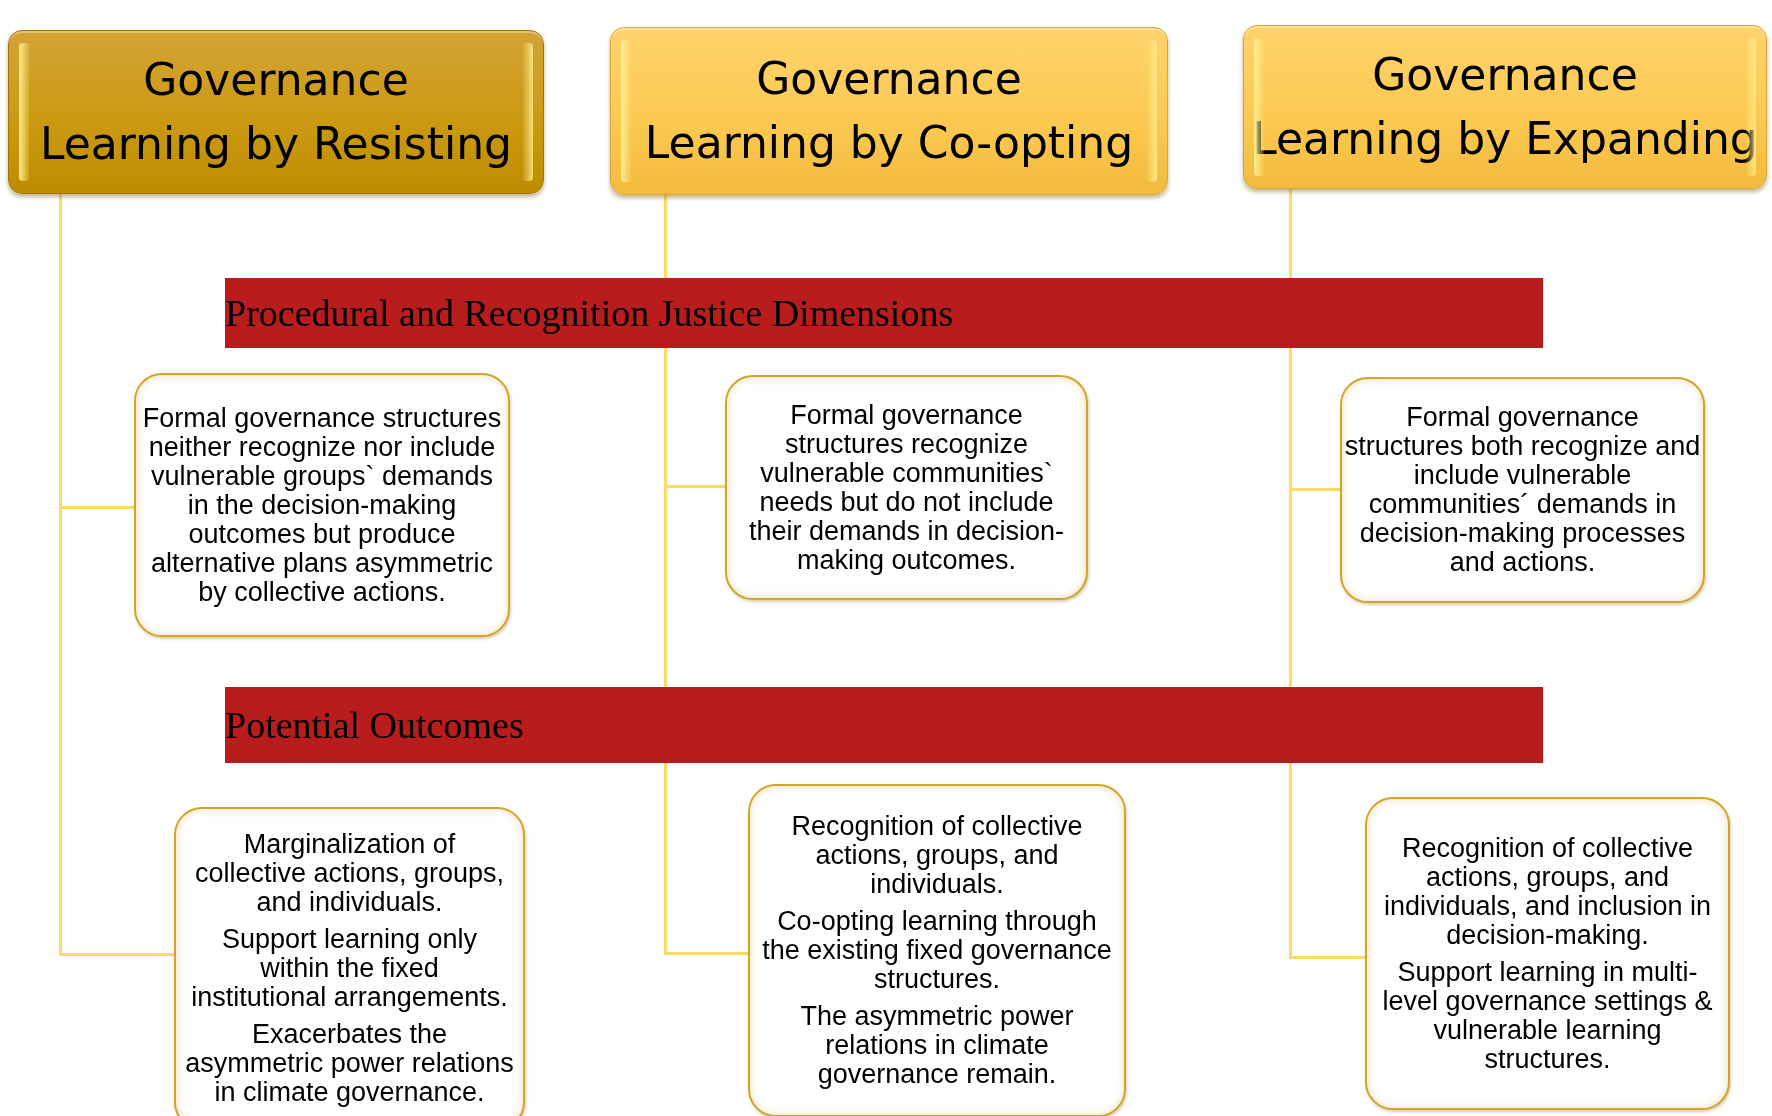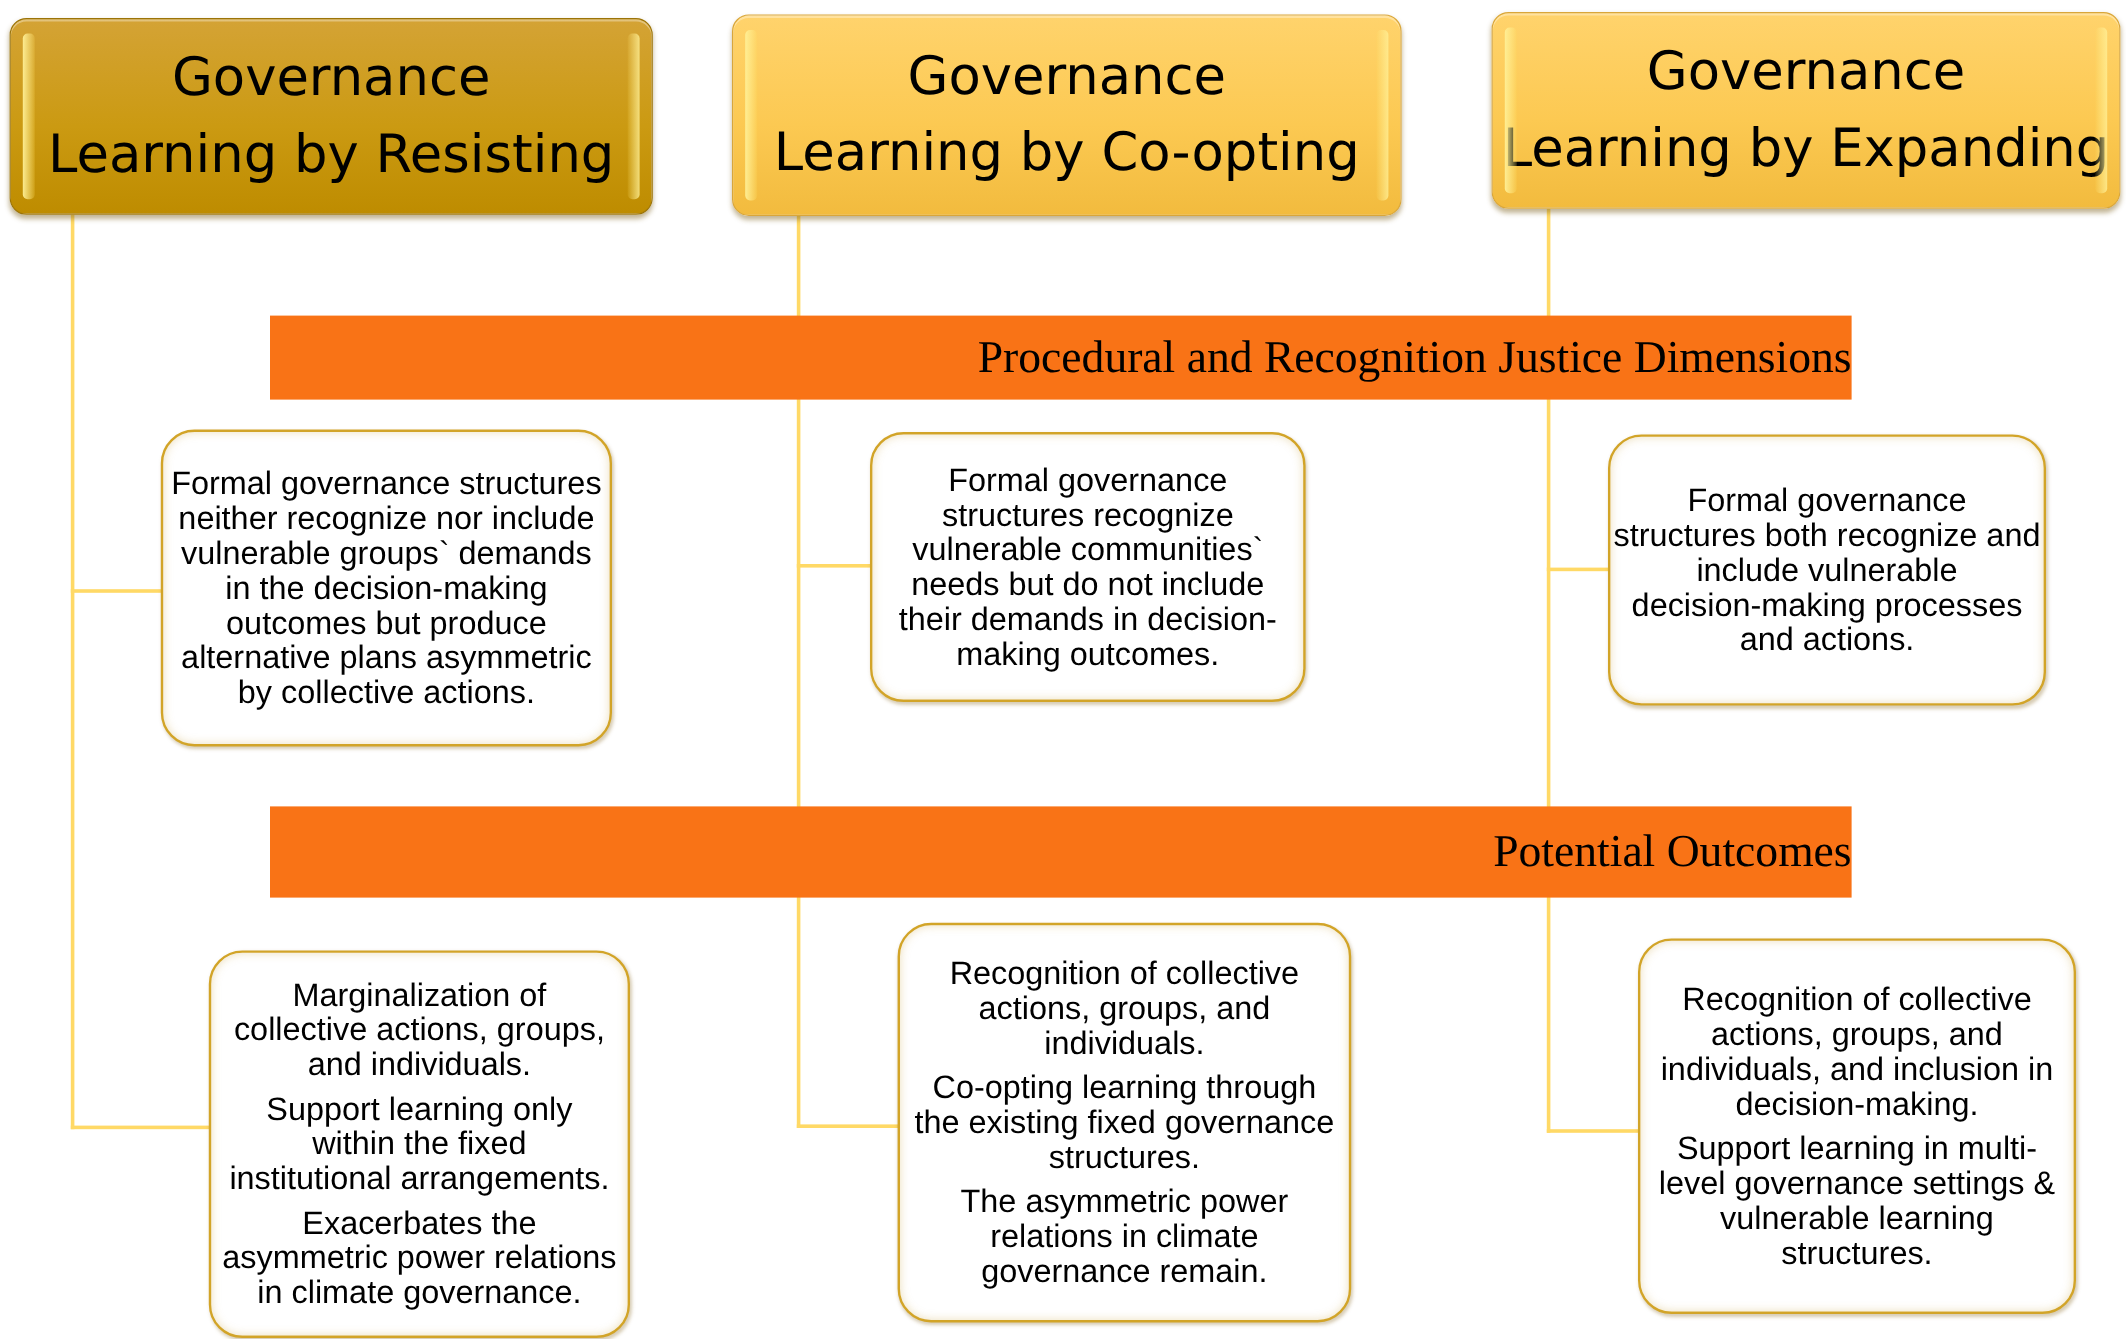--- a/index.html
+++ b/index.html
@@ -1,36 +1,36 @@
 <!DOCTYPE html>
 <html><head>
 <meta charset="utf-8">
 <style>
   html, body { margin:0; padding:0; background:#ffffff; }
   body { width:1772px; height:1116px; position:relative; overflow:hidden; }
-  .abs { position:absolute; box-sizing:border-box; }
+  .abs { position:absolute; box-sizing:border-box;margin-top:15px; }
 
   .header {
     border-radius:14px;
     display:flex; flex-direction:column; align-items:center; justify-content:center;
     font-family:"DejaVu Sans", sans-serif; font-size:44px; line-height:64px; color:#000;
     box-shadow: 0 3px 4px rgba(120,90,20,0.45), inset 0 2px 0 rgba(255,255,255,0.35);
     text-align:center; white-space:nowrap;
   }
   .header::before, .header::after {
     content:""; position:absolute; top:12px; bottom:12px; width:10px; border-radius:4px;
   }
   .header::before { left:10px; background:linear-gradient(90deg, rgba(255,240,150,0.95), rgba(255,220,90,0.2)); }
   .header::after { right:10px; background:linear-gradient(270deg, rgba(255,240,150,0.8), rgba(255,220,90,0.1)); }
   .header.dark { background:linear-gradient(180deg, #D4A335 0%, #CB9A12 55%, #BE8C00 100%); border:1px solid #9C7408; }
   .header.light { background:linear-gradient(180deg, #FFD36C 0%, #FCC952 55%, #F2BB3E 100%); border:1px solid #D9A63A; }
 
   .banner {
-    background:#f97316;
-    display:flex; align-items:center; justify-content:flex-end;
+    background:#b91c1c;
+    display:flex; align-items:center; justify-content:flex-start;
     font-family:"Liberation Serif", serif; font-size:38px; color:#000;
   }
 
   .vline { background:#FFD966; width:3px; }
   .hline { background:#FFD966; height:3px; }
 
   .card {
     background:#ffffff;
     border:2px solid #D2A428;
     border-radius:28px;
@@ -91,20 +91,21 @@
   <span class="line">structures recognize</span>
   <span class="line">vulnerable communities`</span>
   <span class="line">needs but do not include</span>
   <span class="line">their demands in decision-</span>
   <span class="line">making outcomes.</span>
 </div>
 <div class="abs card" style="left:1340px; top:362px; width:365px; height:226px;">
   <span class="line">Formal governance</span>
   <span class="line">structures both recognize and</span>
   <span class="line">include vulnerable</span>
+  <span class="line">communities´ demands in</span>
   <span class="line">decision-making processes</span>
   <span class="line">and actions.</span>
 </div>
 
 <div class="abs card" style="left:174px; top:792px; width:351px; height:323px;">
   <div class="para">
     <span class="line">Marginalization of</span>
     <span class="line">collective actions, groups,</span>
     <span class="line">and individuals.</span>
   </div>

